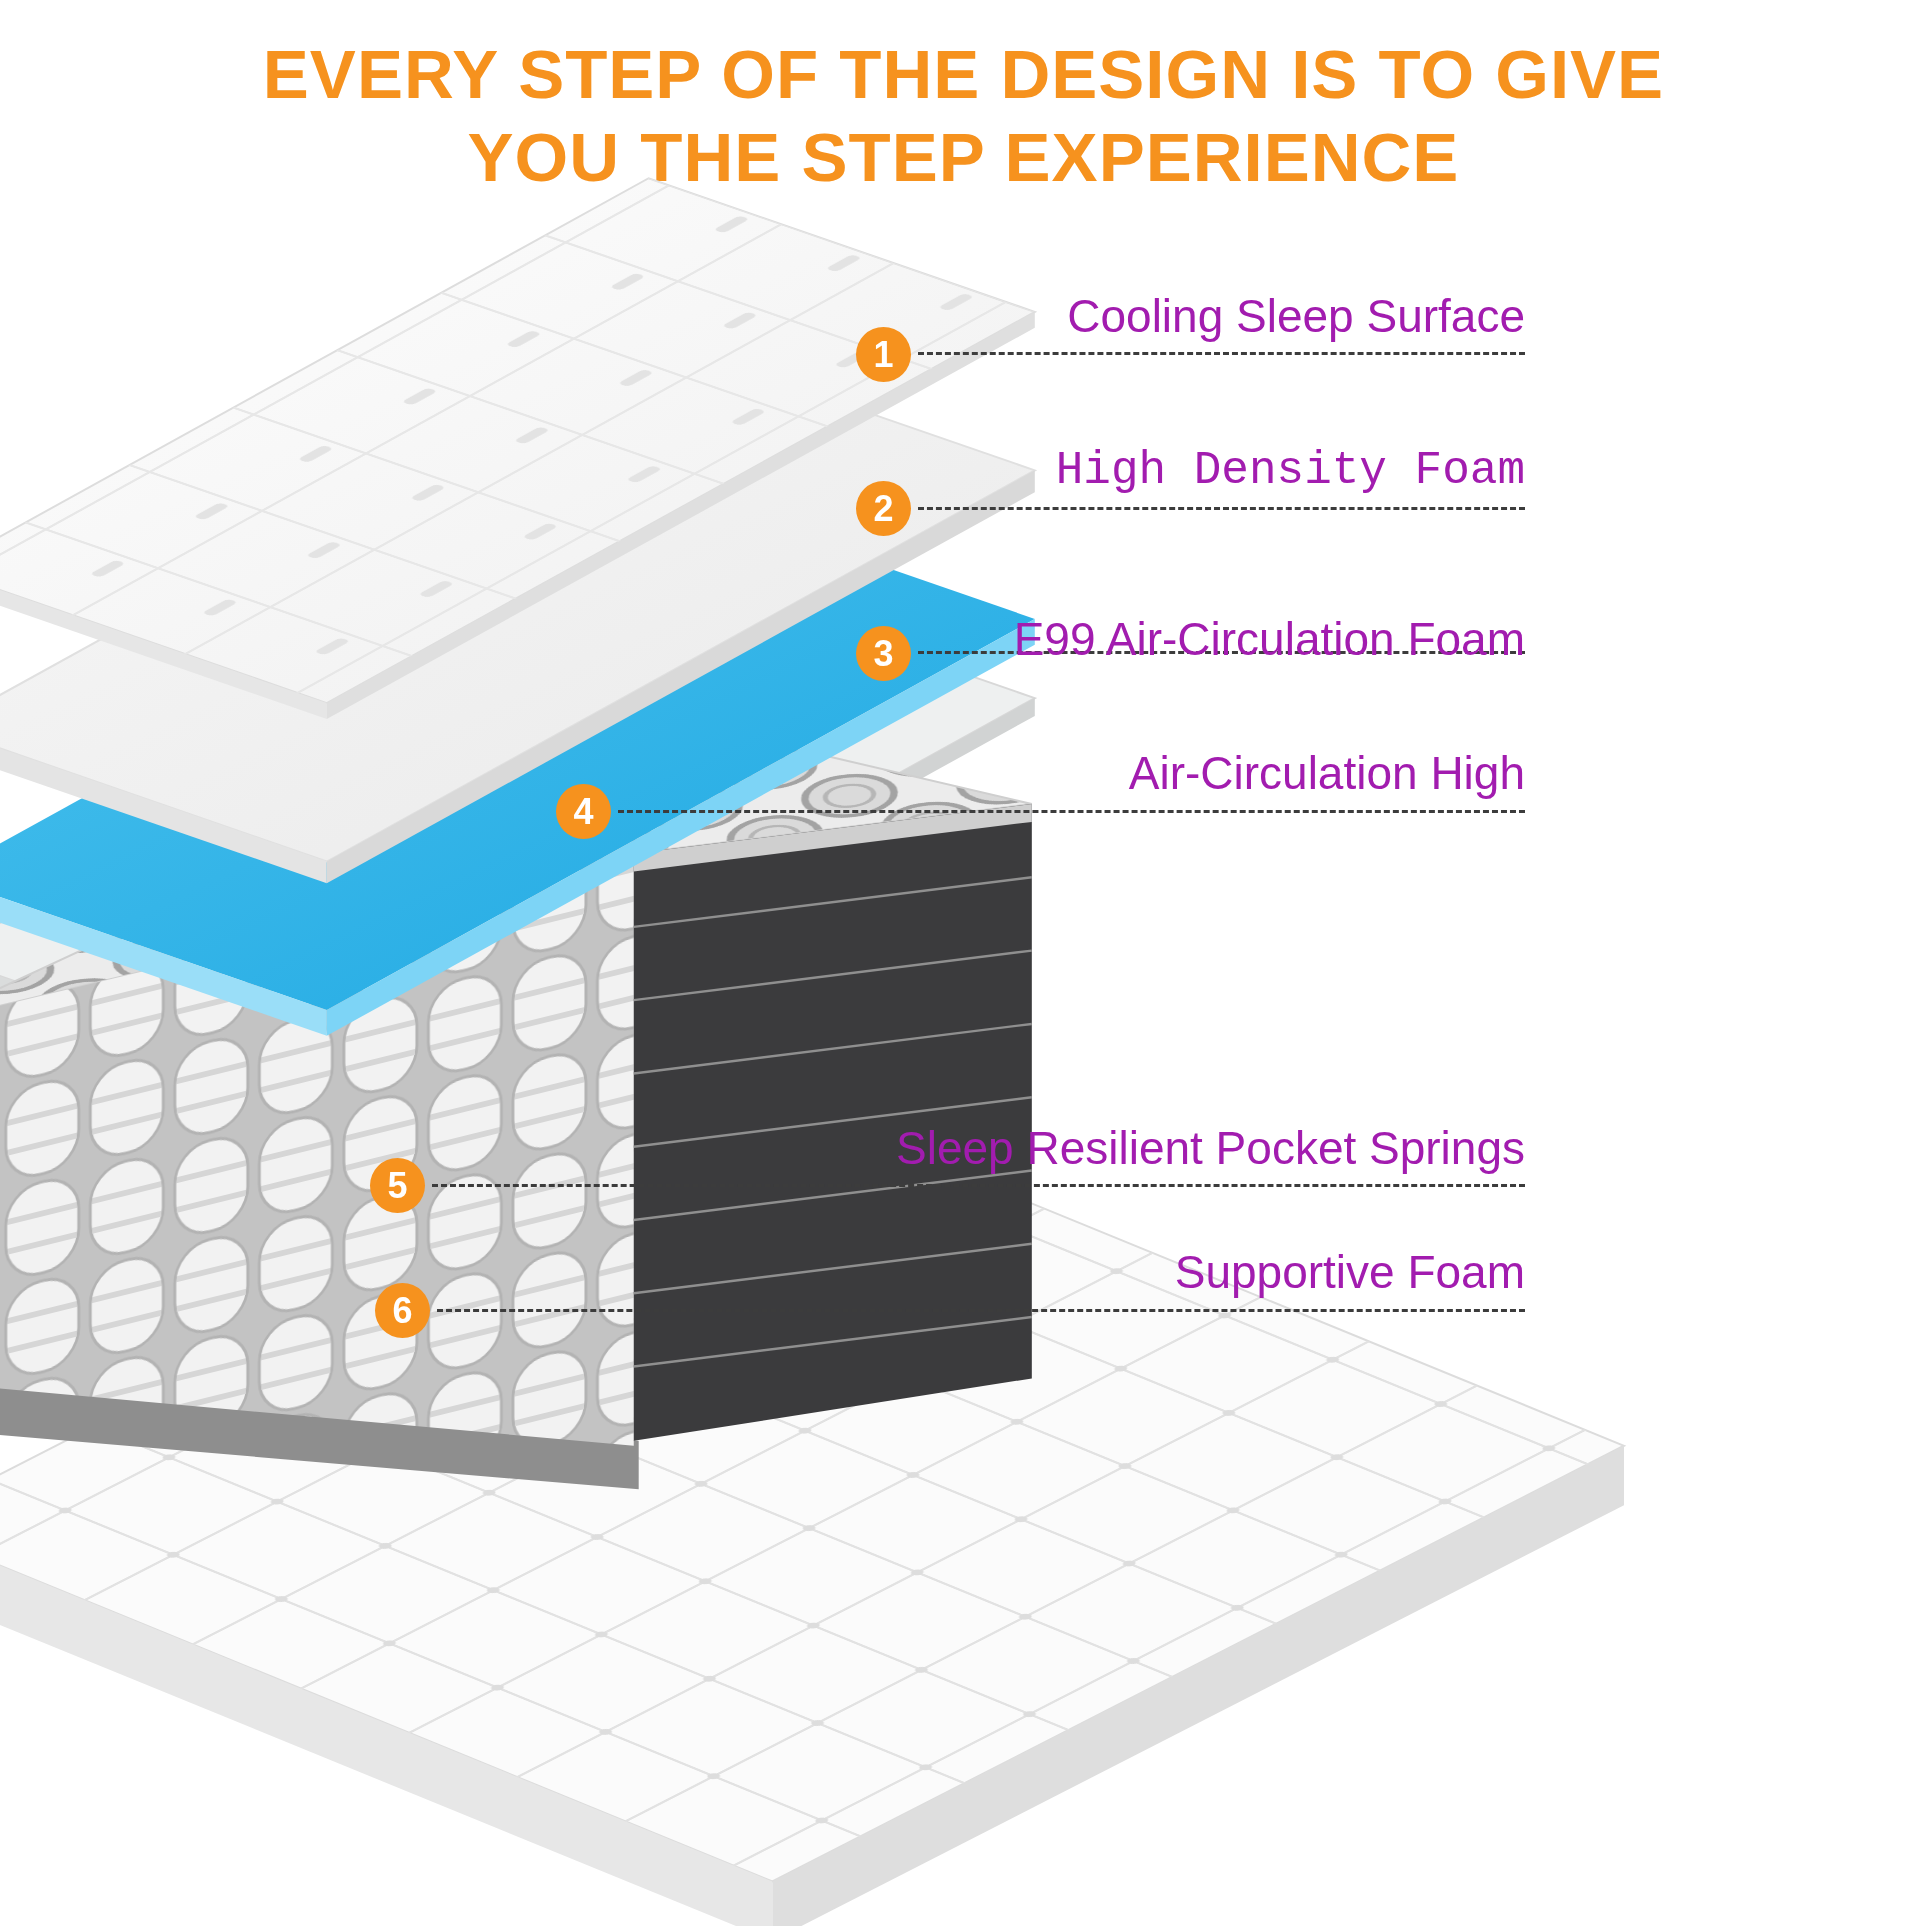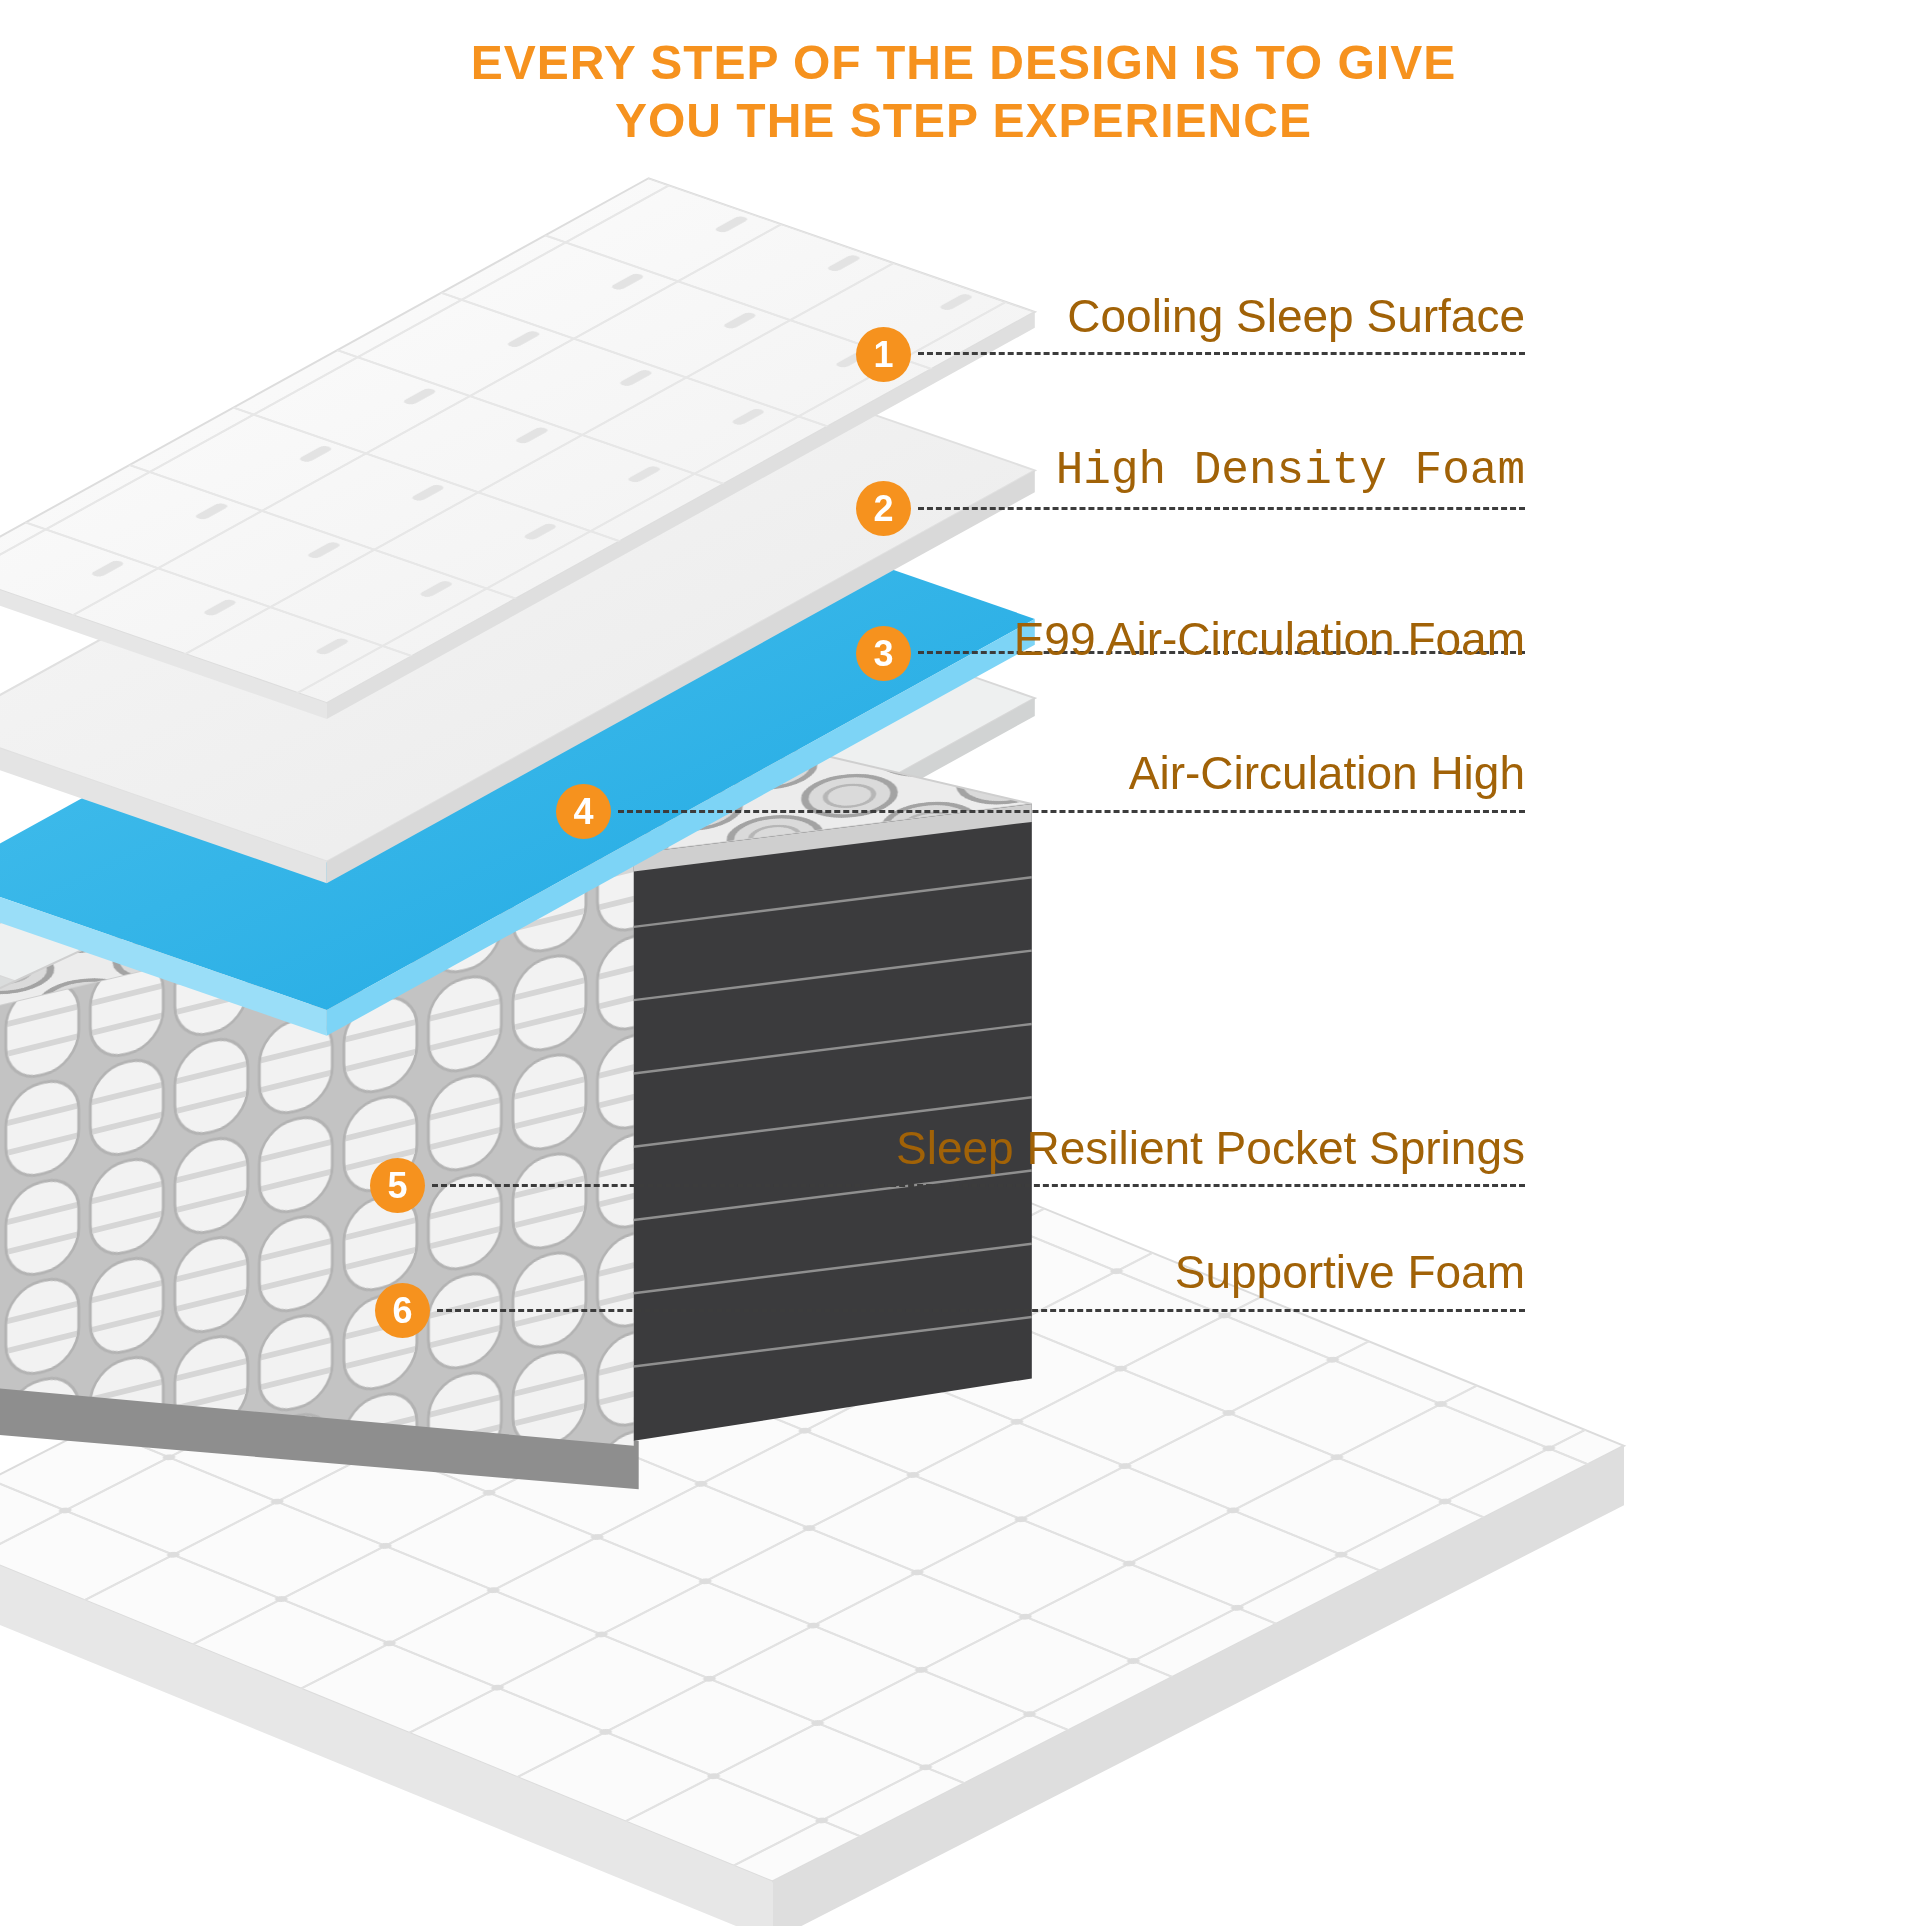--- a/index.html
+++ b/index.html
@@ -8,21 +8,21 @@
     width:1927px;height:1927px;
     background:#ffffff;
     overflow:hidden;
     font-family:"Liberation Sans", sans-serif;
   }
   .title{
     position:absolute;top:34px;left:0;width:100%;
     text-align:center;
     color:#F6921E;
     font-weight:800;
-    font-size:48px;
+    font-size:69px;
     line-height:1.2;
     letter-spacing:1px;
   }
   .diagram-svg{position:absolute;top:0;left:0;}
   .badge{
     position:absolute;
     width:55px;height:55px;border-radius:50%;
     background:#F6921E;
     color:#ffffff;
     font-size:36px;font-weight:700;
@@ -30,21 +30,21 @@
     z-index:5;
   }
   .dash{
     position:absolute;height:0;
     border-top:3px dashed #3c3c3c;
     z-index:4;
   }
   .lbl{
     position:absolute;
     right:402px;
-    color:#a16207;
+    color:#a21caf;
     font-size:46px;
     line-height:51px;
     white-space:nowrap;
     z-index:5;
   }
 </style>
 </head>
 <body>
 
 <div class="stage">

